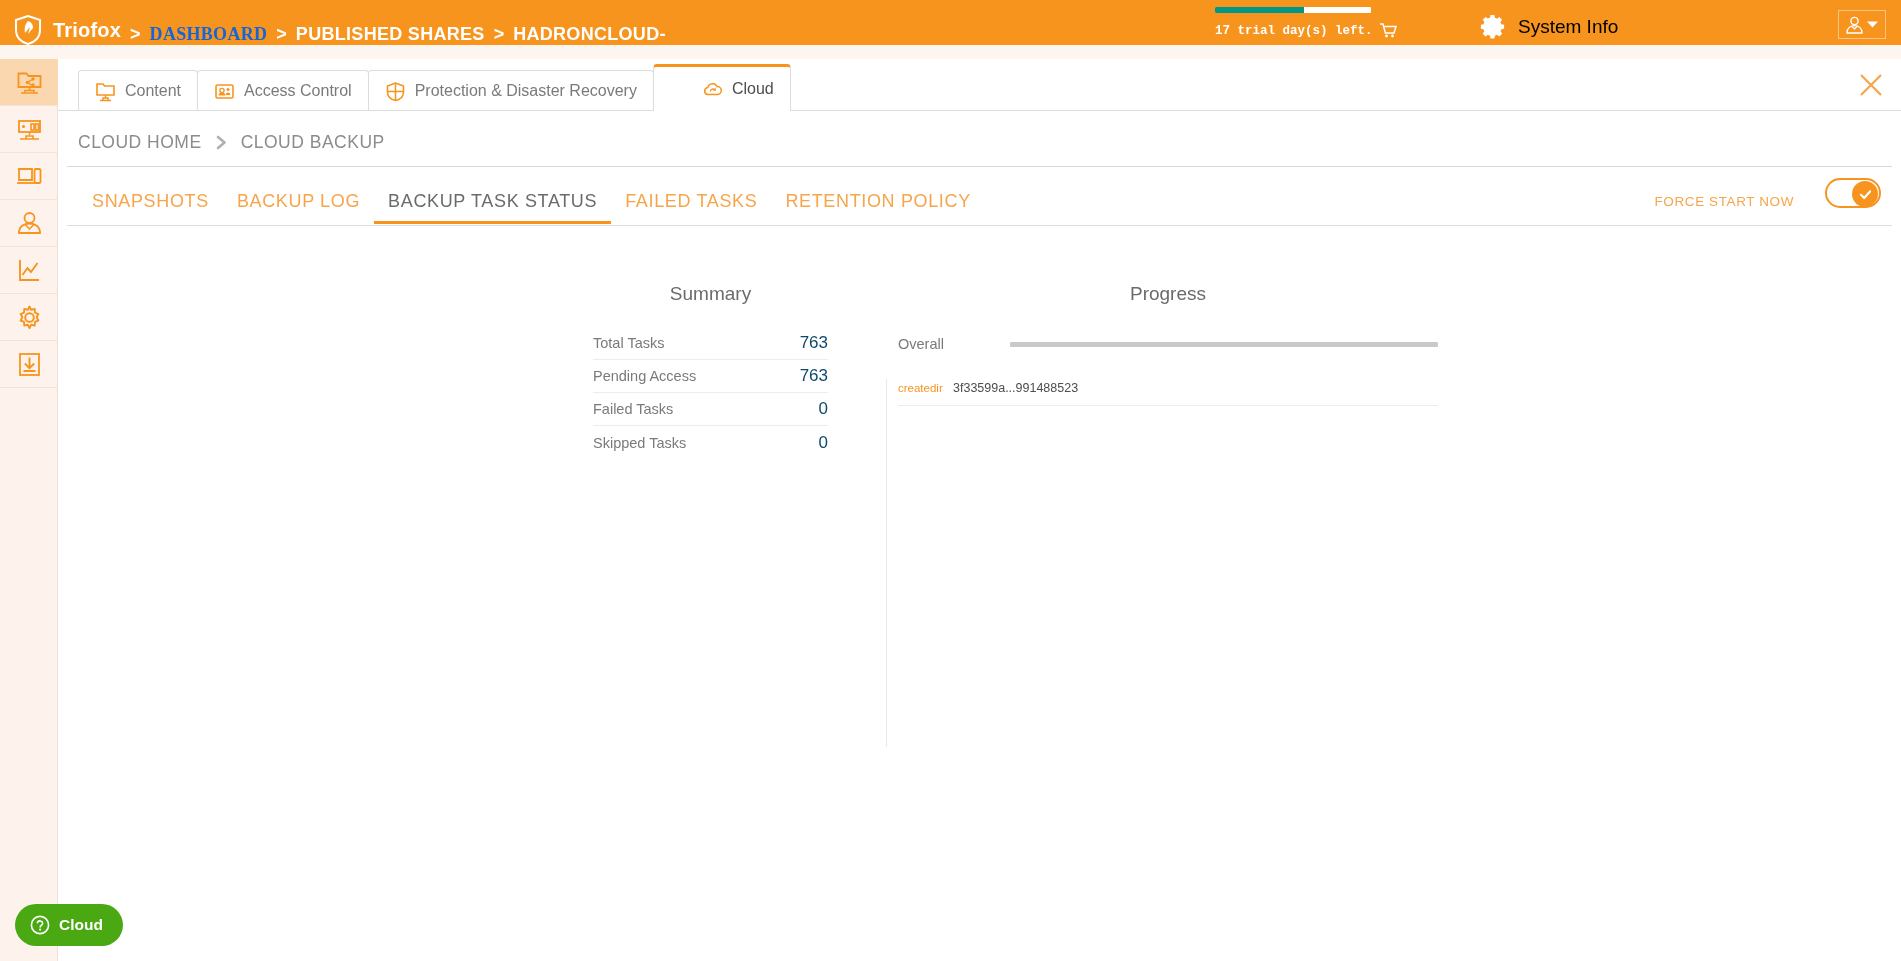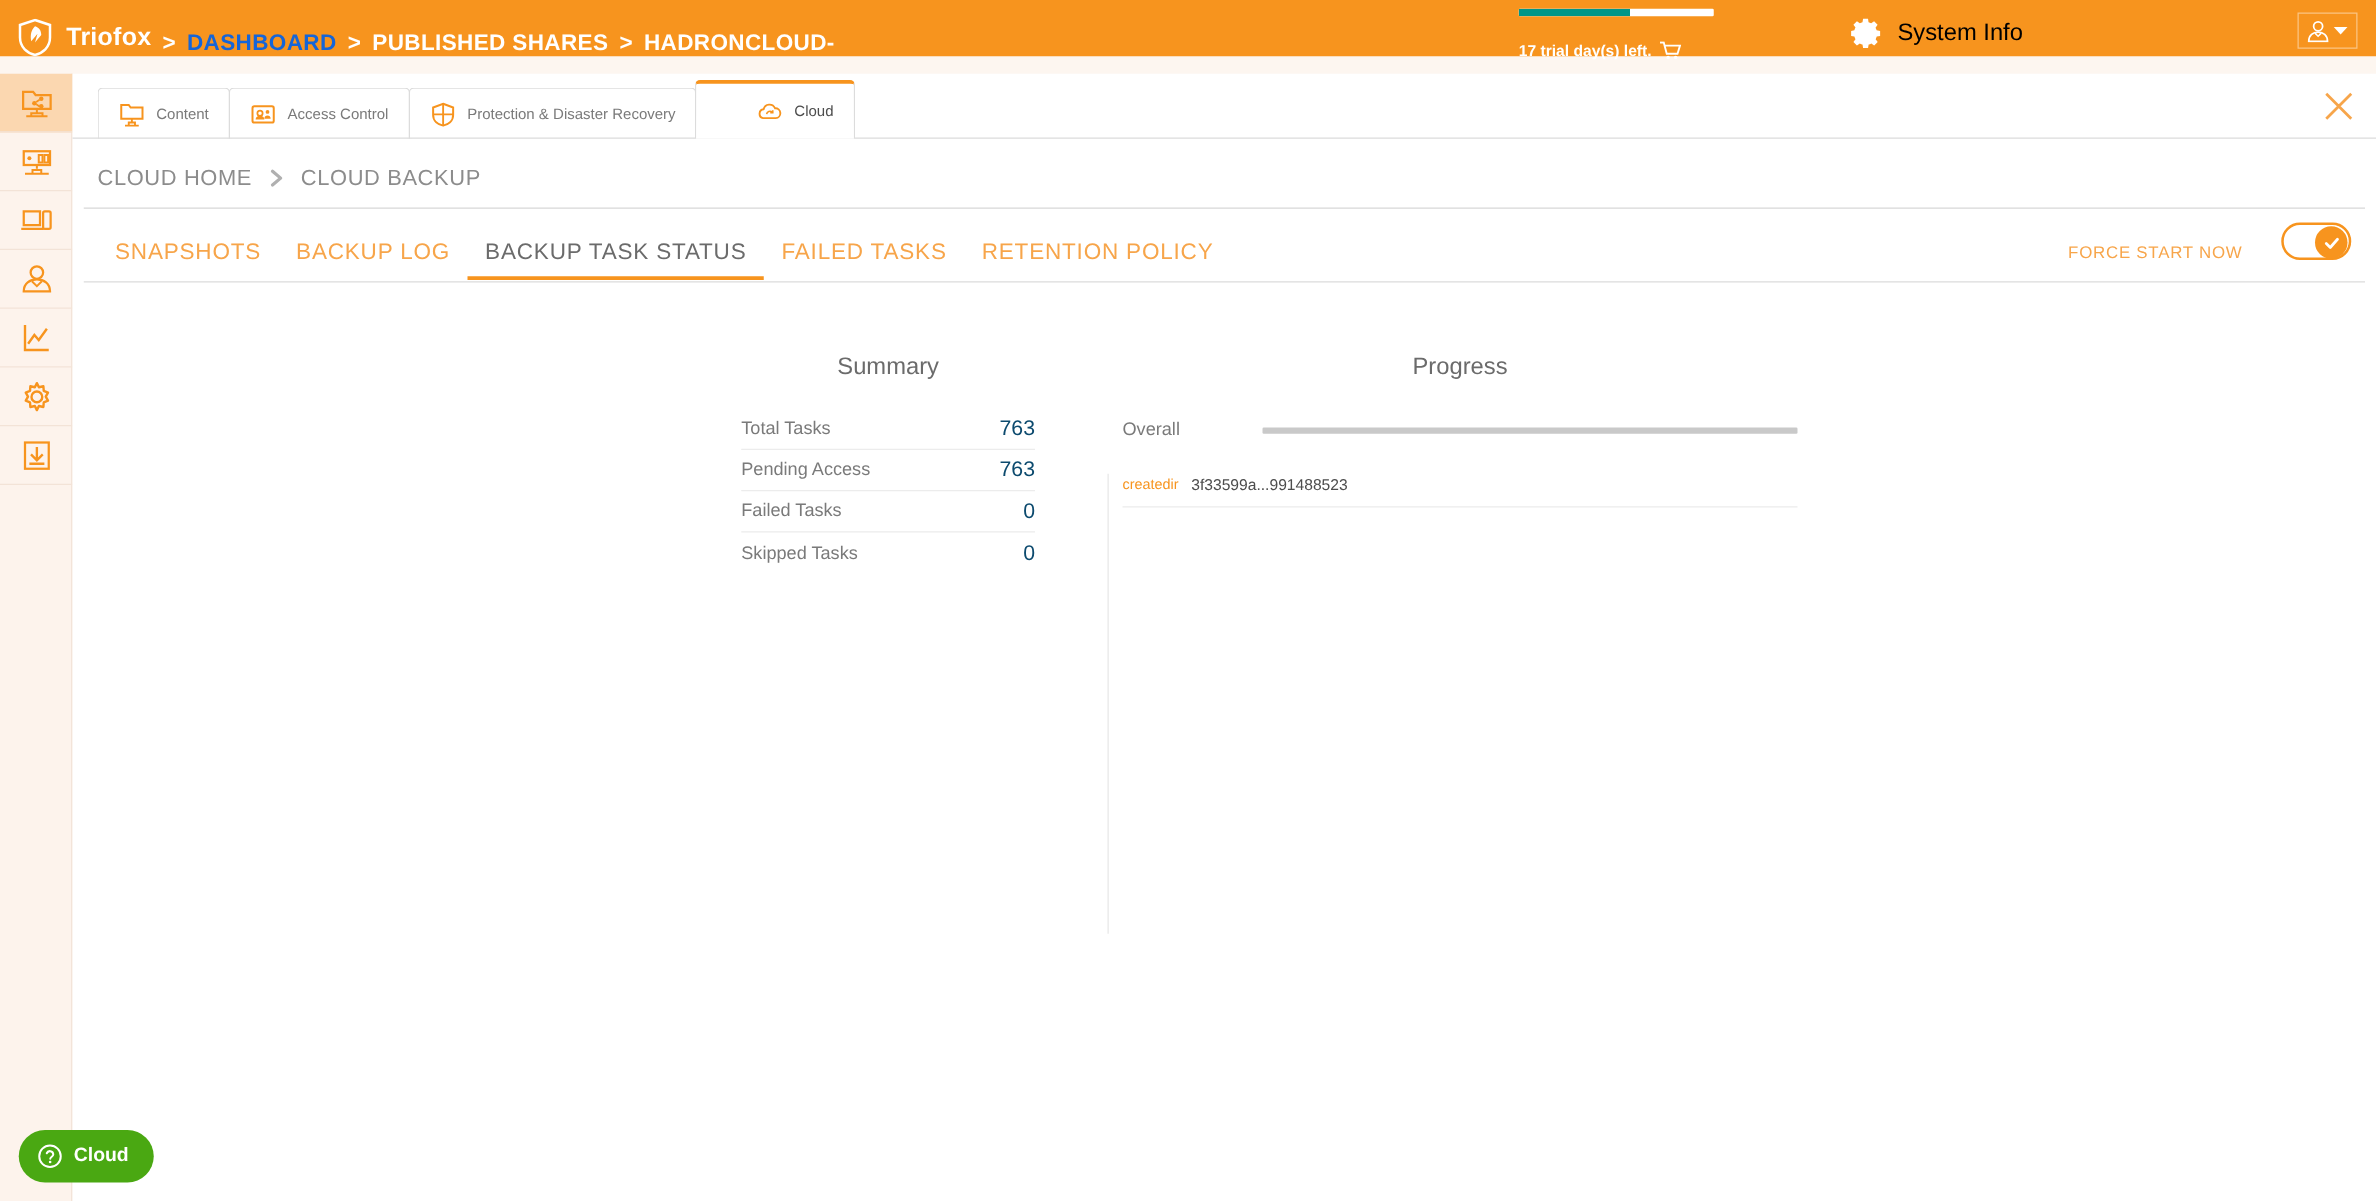--- a/index.html
+++ b/index.html
@@ -22,32 +22,32 @@
   .shield-logo { width: 28px; height: 30px; margin-right: 11px; flex: 0 0 auto; }
   .brand-name {
     color: #ffffff; font-size: 20px; font-weight: bold;
     letter-spacing: .2px; white-space: nowrap;
   }
   .crumb-sep { color: #ffffff; font-size: 18px; font-weight: bold; margin: 0 9px; }
   .crumb {
     color: #ffffff; font-size: 18px; font-weight: bold; letter-spacing: .3px;
     white-space: nowrap;
   }
-  .crumb.link { color: #1565d8; cursor: pointer; }
+  .crumb.link { color: #1565d8; cursor: pointer; font-family: Liberation Serif, serif; }
   .crumb.plain { cursor: pointer; }
 
   .trial-block {
     position: absolute; left: 1215px; top: 7px; width: 160px;
   }
   .trial-bar {
     width: 156px; height: 6px; background: #ffffff; border-radius: 1px;
     overflow: hidden;
   }
   .trial-fill { height: 6px; background: #009688; }
-  .trial-row { display: flex; align-items: center; margin-top: 20px; }
+  .trial-row { display: flex; align-items: center; margin-top: 10px; font-family: Liberation Mono, monospace; }
   .trial-text { color: #ffffff; font-size: 12.5px; font-weight: bold; white-space: nowrap; }
   .cart-icon { width: 17px; height: 15px; margin-left: 7px; flex: 0 0 auto; }
 
   .sysinfo {
     position: absolute; left: 1478px; top: 12px;
     display: flex; align-items: center; cursor: pointer;
   }
   .gear-big { width: 29px; height: 29px; flex: 0 0 auto; }
   .sysinfo-label {
     color: #000000; font-size: 19px; margin-left: 11px; white-space: nowrap;
@@ -92,21 +92,21 @@
     position: absolute; left: 20px; top: 5px; height: 47px;
     display: flex; align-items: flex-end;
   }
   .tab {
     height: 41px; display: flex; align-items: center; gap: 9px;
     padding: 0 16px;
     border: 1px solid #dcdcdc; border-bottom: none;
     border-top-left-radius: 4px; border-top-right-radius: 4px;
     background: #ffffff; margin-right: -1px; cursor: pointer;
   }
-  .tab .tab-label { font-size: 12px; color: #7a7a7a; white-space: nowrap; }
+  .tab .tab-label { font-size: 16px; color: #7a7a7a; white-space: nowrap; }
   .tab svg { width: 21px; height: 21px; flex: 0 0 auto; }
   .tab.active {
     height: 47px; border-top: 3px solid #f7941e;
     border-left: 1px solid #dcdcdc; border-right: 1px solid #dcdcdc;
     z-index: 3; position: relative; padding-left: 48px;
   }
   .tab.active .tab-label { color: #4d4d4d; }
   .tabline {
     position: absolute; left: 0; top: 51px; width: 1843px;
     height: 1px; background: #dcdcdc;

